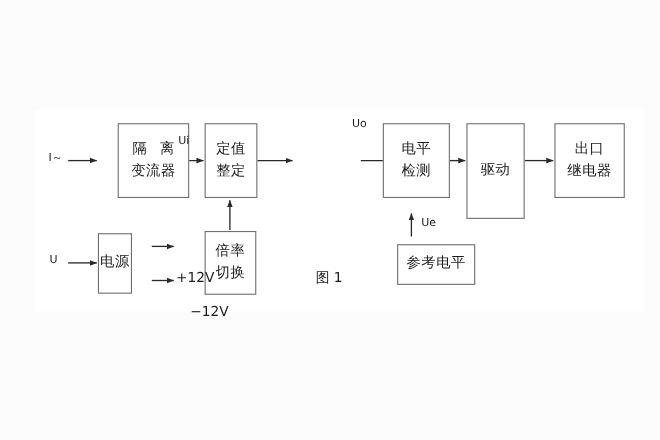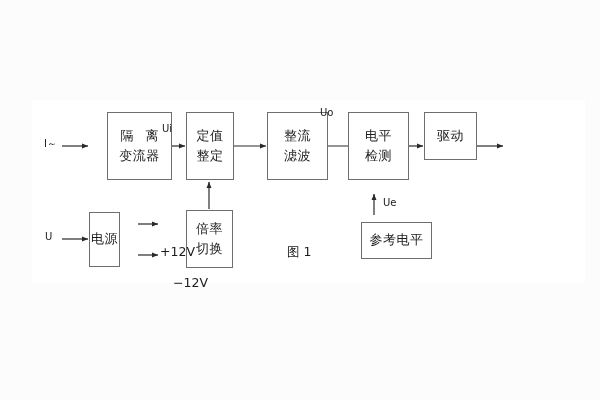--- a/index.html
+++ b/index.html
@@ -120,34 +120,34 @@
     <div class="blk wide-gap" style="left:107px; top:112px; width:65px; height:68px;">
       <span class="ln">隔 离</span>
       <span class="ln">变流器</span>
     </div>
 
     <div class="blk" style="left:186px; top:112px; width:48px; height:68px;">
       <span class="ln">定值</span>
       <span class="ln">整定</span>
     </div>
 
-    <div class="blk" style="left:267px; top:112px; width:61px; height:68px;">
-      <span class="ln">整流</span>
-      <span class="ln">滤波</span>
-    </div>
 
     <div class="blk" style="left:348px; top:112px; width:61px; height:68px;">
       <span class="ln">电平</span>
       <span class="ln">检测</span>
     </div>
 
-    <div class="blk" style="left:424px; top:112px; width:53px; height:48px;">
+    <div class="blk" style="left:424px; top:112px; width:53px; height:87px;">
       <span class="ln">驱动</span>
     </div>
 
+    <div class="blk" style="left:504px; top:112px; width:64px; height:68px;">
+      <span class="ln">出口</span>
+      <span class="ln">继电器</span>
+    </div>
 
     <div class="blk" style="left:89px; top:212px; width:31px; height:55px;">
       <span class="ln">电源</span>
     </div>
 
     <div class="blk" style="left:186px; top:210px; width:47px; height:58px;">
       <span class="ln">倍率</span>
       <span class="ln">切换</span>
     </div>
 

